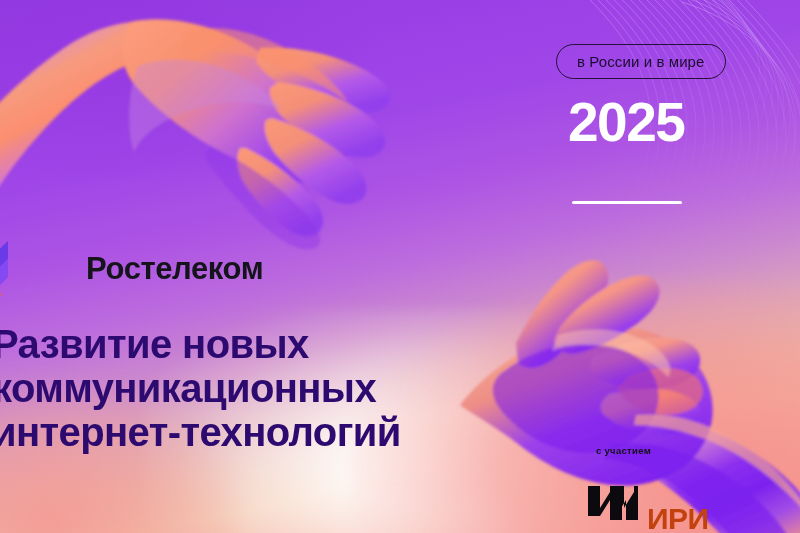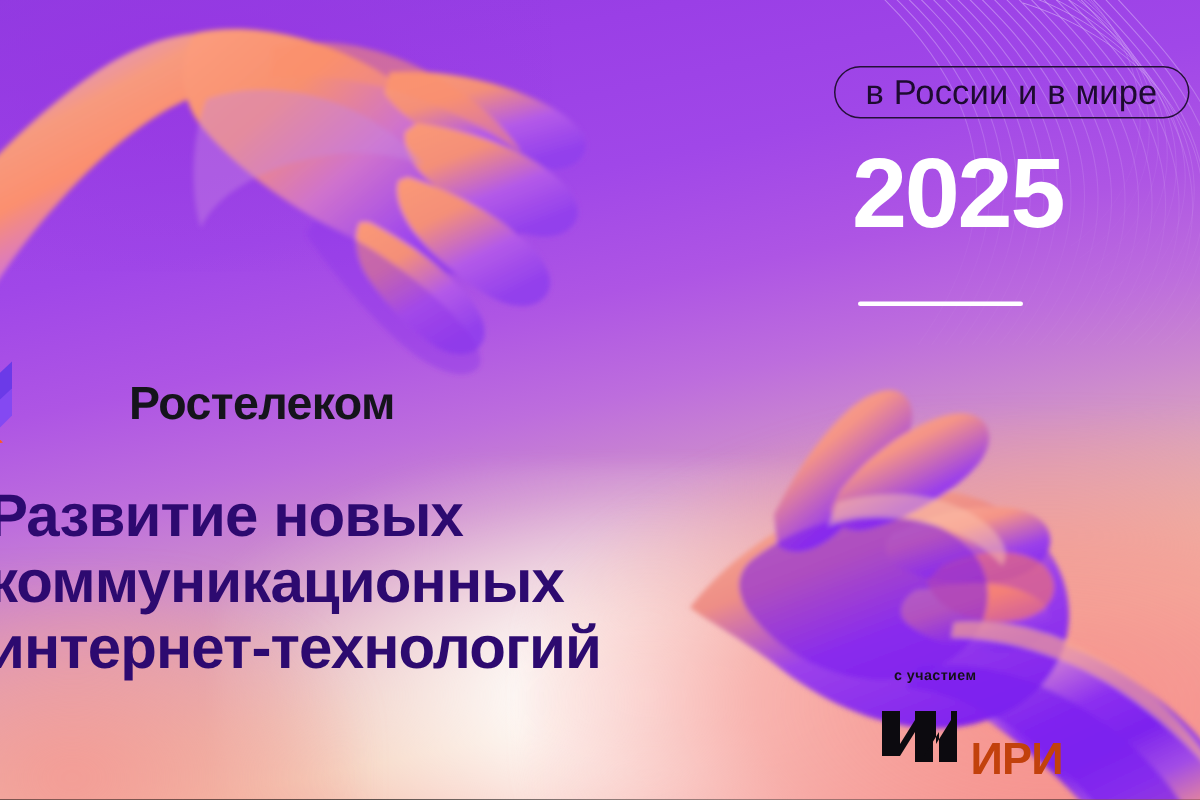--- a/index.html
+++ b/index.html
@@ -101,32 +101,32 @@
     left:556px; top:44px;
     height:35px;
     padding:0 20px;
     display:flex; align-items:center;
     border:1.6px solid #241038;
     border-radius:22px;
     background:transparent;
     white-space:nowrap;
   }
   .badge-pill .badge-text {
-    font-size:23px;
+    font-size:15px;
     font-weight:400;
     color:#1d0b30;
     letter-spacing:0.1px;
     line-height:1;
   }
 
   
   .year {
     position:absolute;
     left:568px; top:95px;
-    font-size:66px;
+    font-size:55px;
     font-weight:700;
     color:#ffffff;
     letter-spacing:-1.5px;
     line-height:1;
     white-space:nowrap;
   }
   .year-rule {
     position:absolute;
     left:572px; top:201px;
     width:110px; height:3px;
@@ -173,21 +173,21 @@
     left:586px; top:446px;
     display:flex; flex-direction:column;
     align-items:flex-start;
   }
   .iri-kicker {
     font-size:9.5px;
     font-weight:600;
     color:#141018;
     letter-spacing:0.3px;
     margin-left:10px;
-    margin-bottom:4px;
+    margin-bottom:16px;
     line-height:1;
   }
   .iri-logo-row {
     display:flex; align-items:center; gap:9px;
   }
   .iri-mark { width:52px; height:38px; flex:0 0 auto; }
   .iri-mark svg { display:block; width:100%; height:100%; }
   .iri-word {
     font-size:30px;
     font-weight:800;

